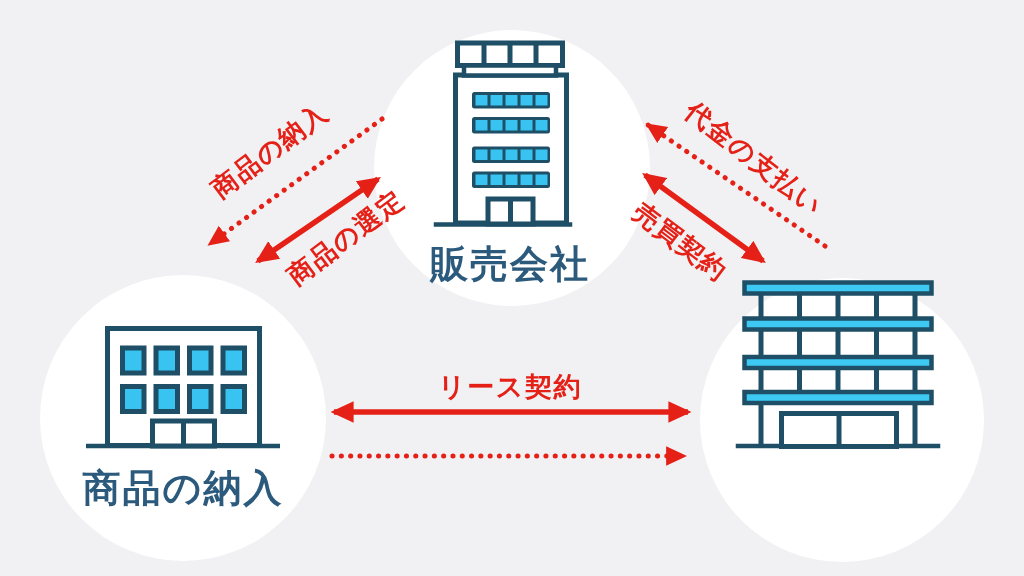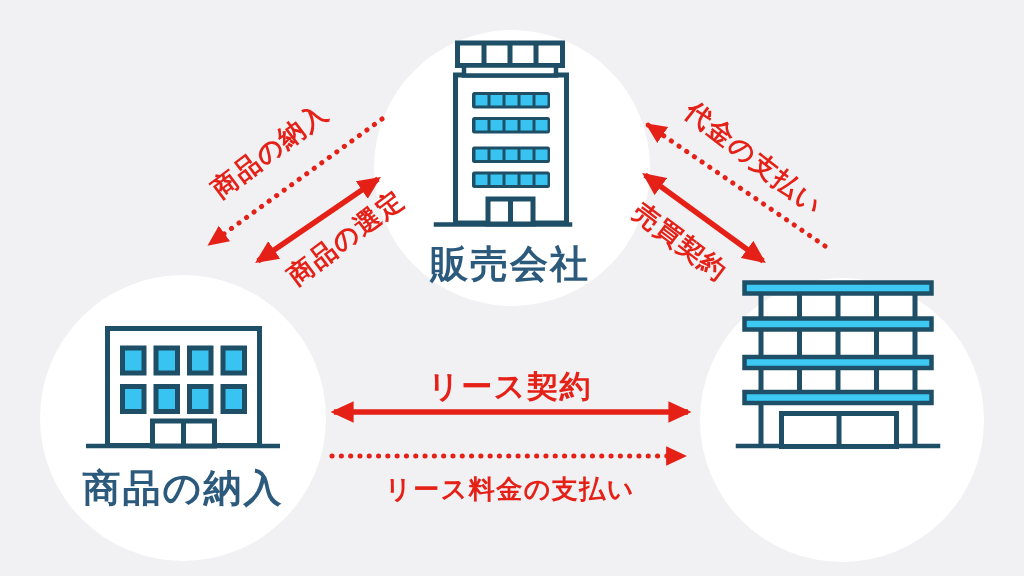--- a/index.html
+++ b/index.html
@@ -156,16 +156,15 @@
     <line class="b-col" x1="104" y1="135.5" x2="104" y2="168"></line>
   </svg>
 
   <div class="node-label" style="left:510px;top:264px;">販売会社</div>
   <div class="node-label" style="left:183px;top:488px;">商品の納入</div>
 
   <div class="edge-label" style="left:270px;top:151px;transform:translate(-50%,-50%) rotate(-37deg);">商品の納入</div>
   <div class="edge-label" style="left:346px;top:238px;transform:translate(-50%,-50%) rotate(-37deg);">商品の選定</div>
   <div class="edge-label" style="left:754px;top:159px;transform:translate(-50%,-50%) rotate(38deg);">代金の支払い</div>
   <div class="edge-label" style="left:680px;top:242px;transform:translate(-50%,-50%) rotate(37deg);">売買契約</div>
-  <div class="edge-label" style="left:510px;top:387px;transform:translate(-50%,-50%);font-size:31px;">リース契約</div>
-  <div class="edge-label" style="left:510px;top:489px;transform:translate(-50%,-50%);">リース料金の支払い</div>
+  <div class="edge-label" style="left:510px;top:387px;transform:translate(-50%,-50%);font-size:27px;">リース契約</div>
 
 </div>
 
 </body></html>

